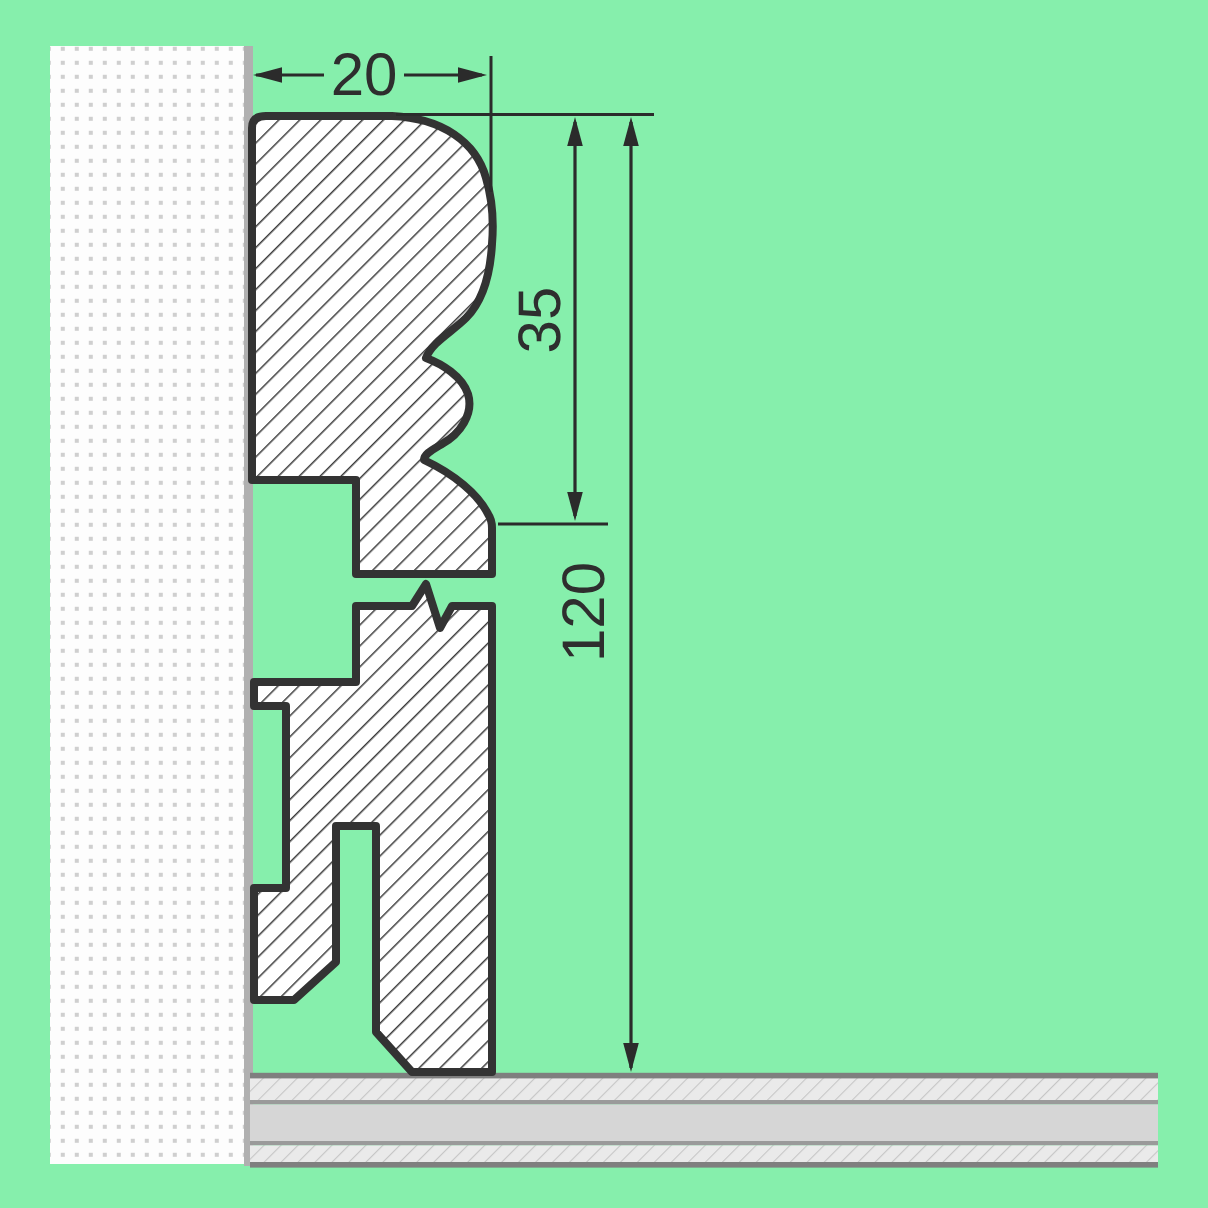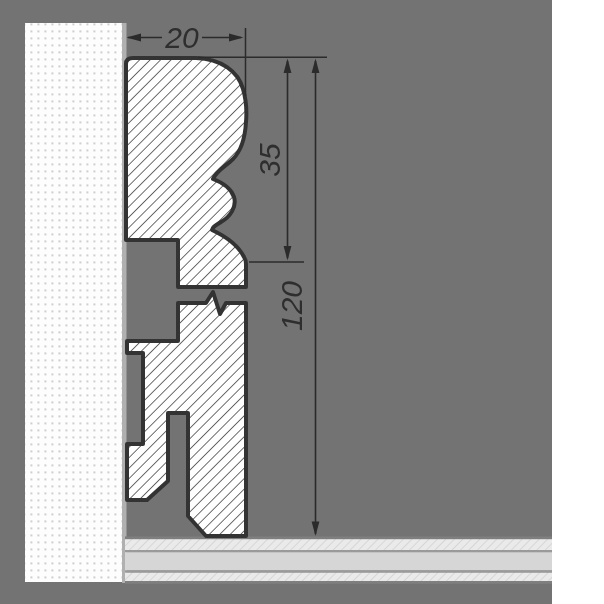--- a/index.html
+++ b/index.html
@@ -1,21 +1,20 @@
 <!DOCTYPE html>
 <html><head>
 <meta charset="utf-8">
 <style>
   html, body { margin: 0; padding: 0; background: #ffffff; }
   .stage {
-    width: 552px; height: 604px;
+    width: 604px; height: 604px;
     position: relative; overflow: hidden;
-    background: #737373;
+    background: #86efac;
     font-family: "Liberation Sans", sans-serif;
-    font-style: italic;
   }
   svg { display: block; }
   text {
     font-family: "Liberation Sans", sans-serif;
     font-size: 30px;
     fill: #2e2e2e;
   }
 </style>
 </head>
 <body>

